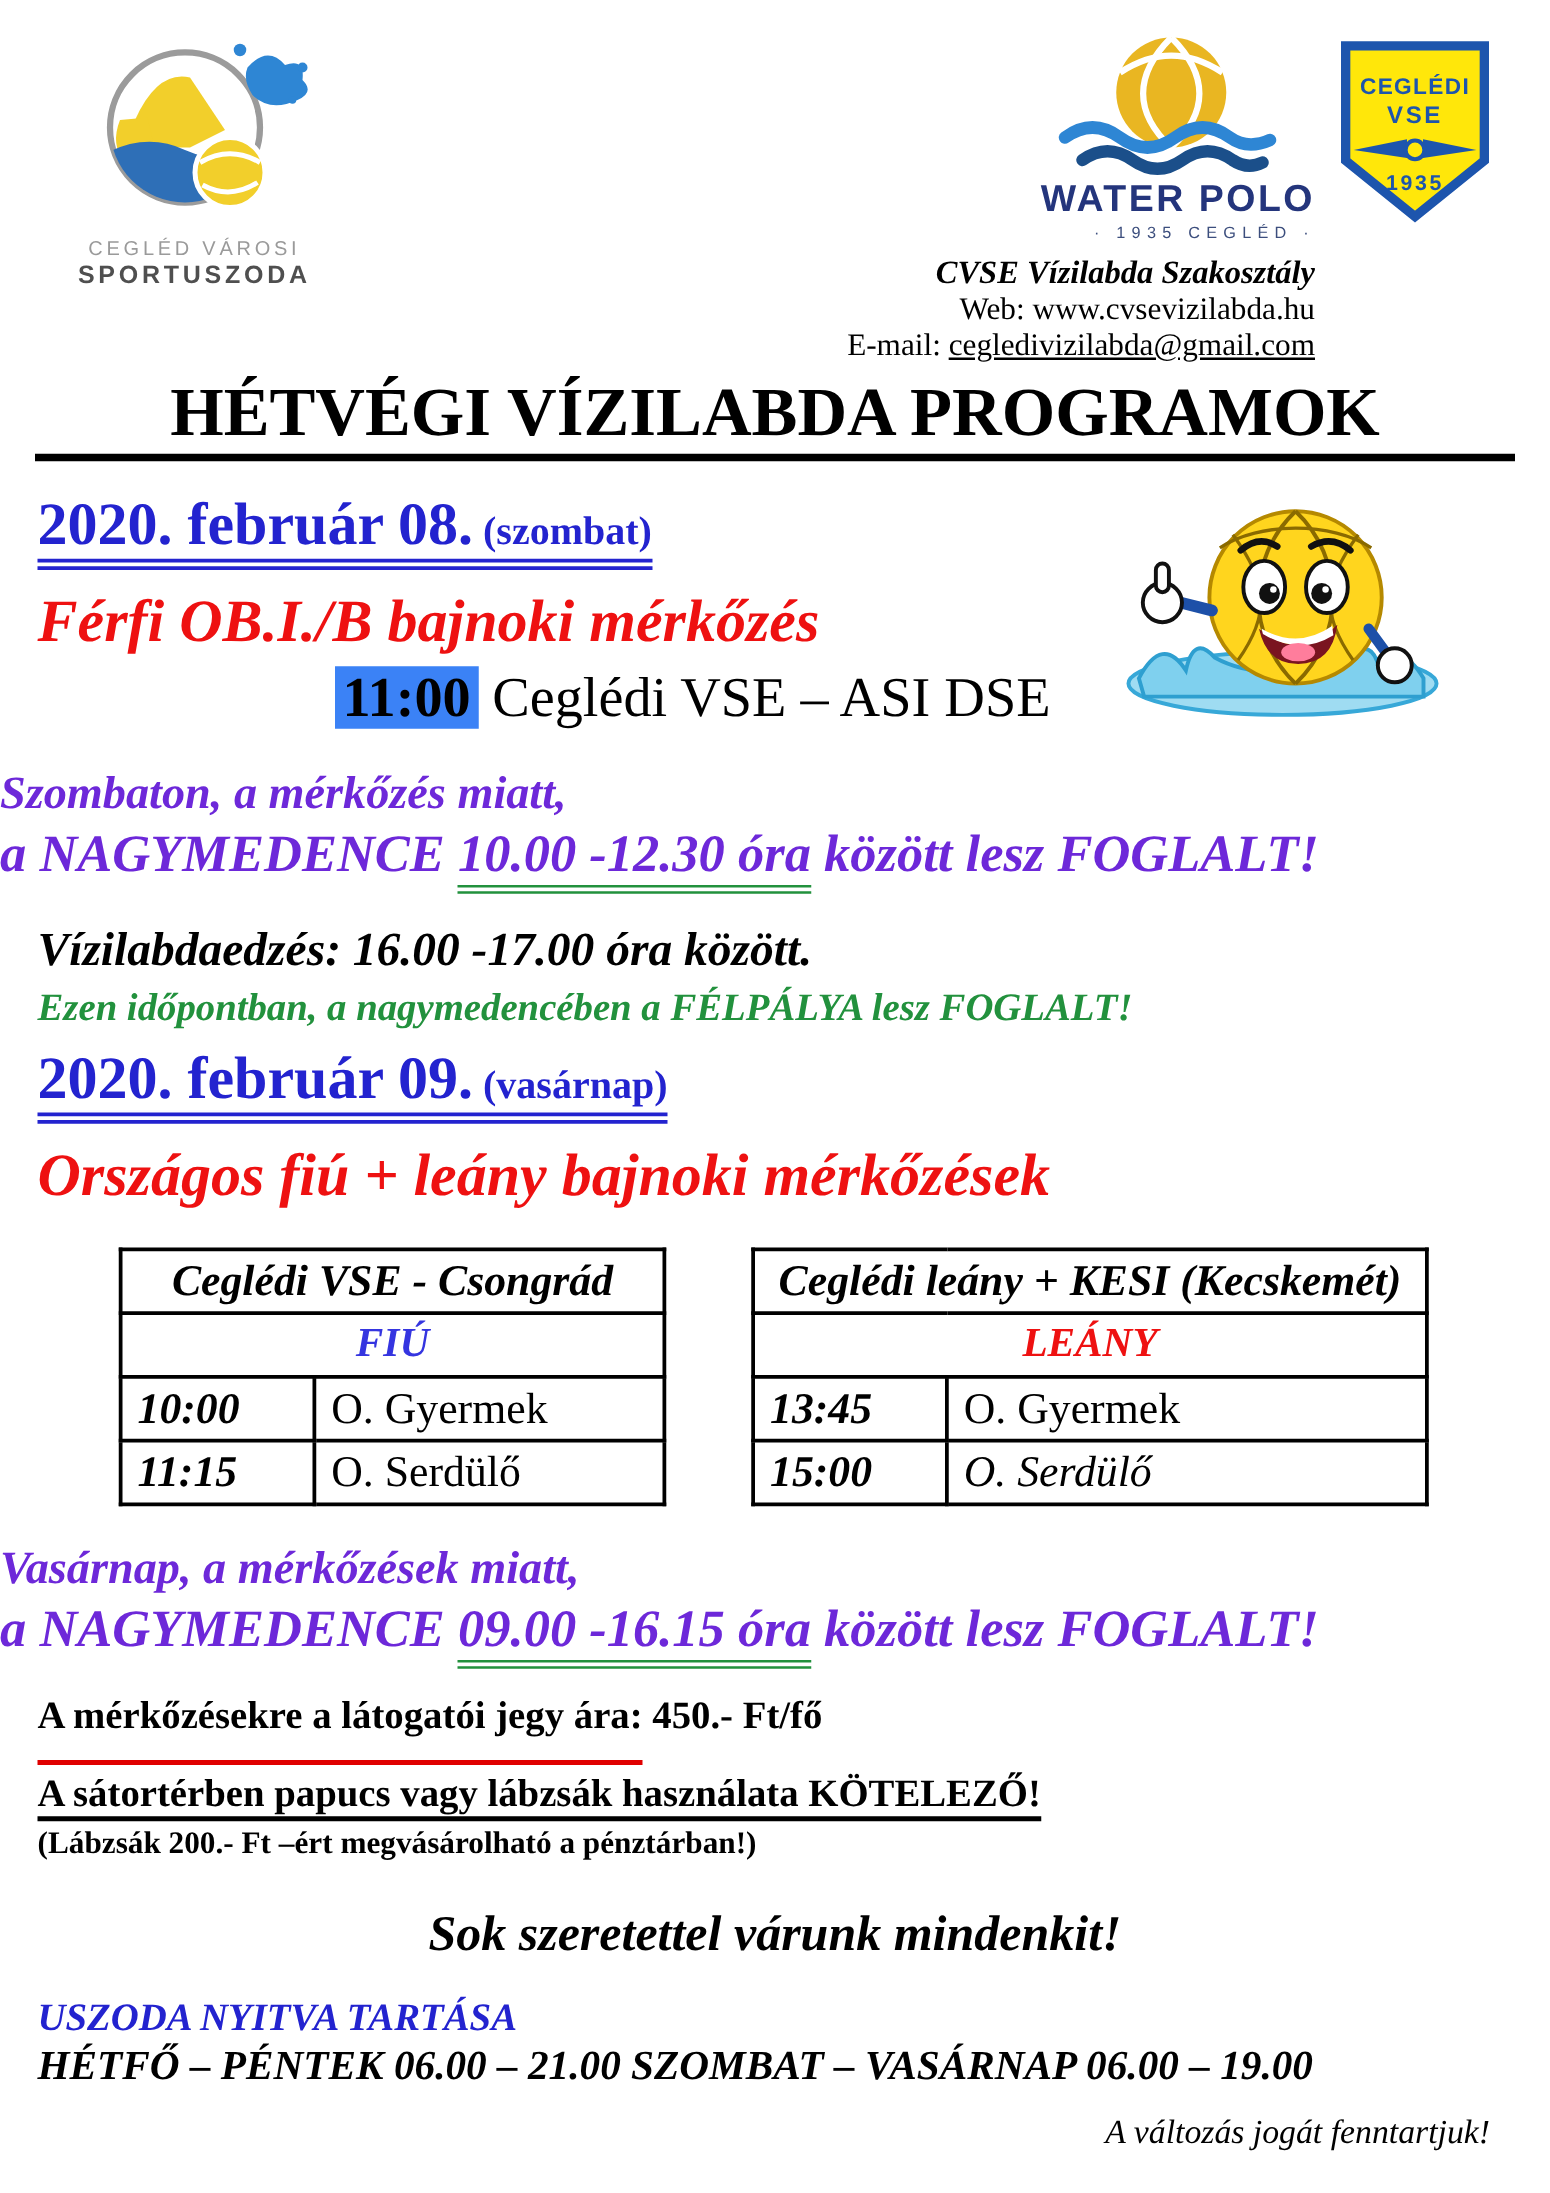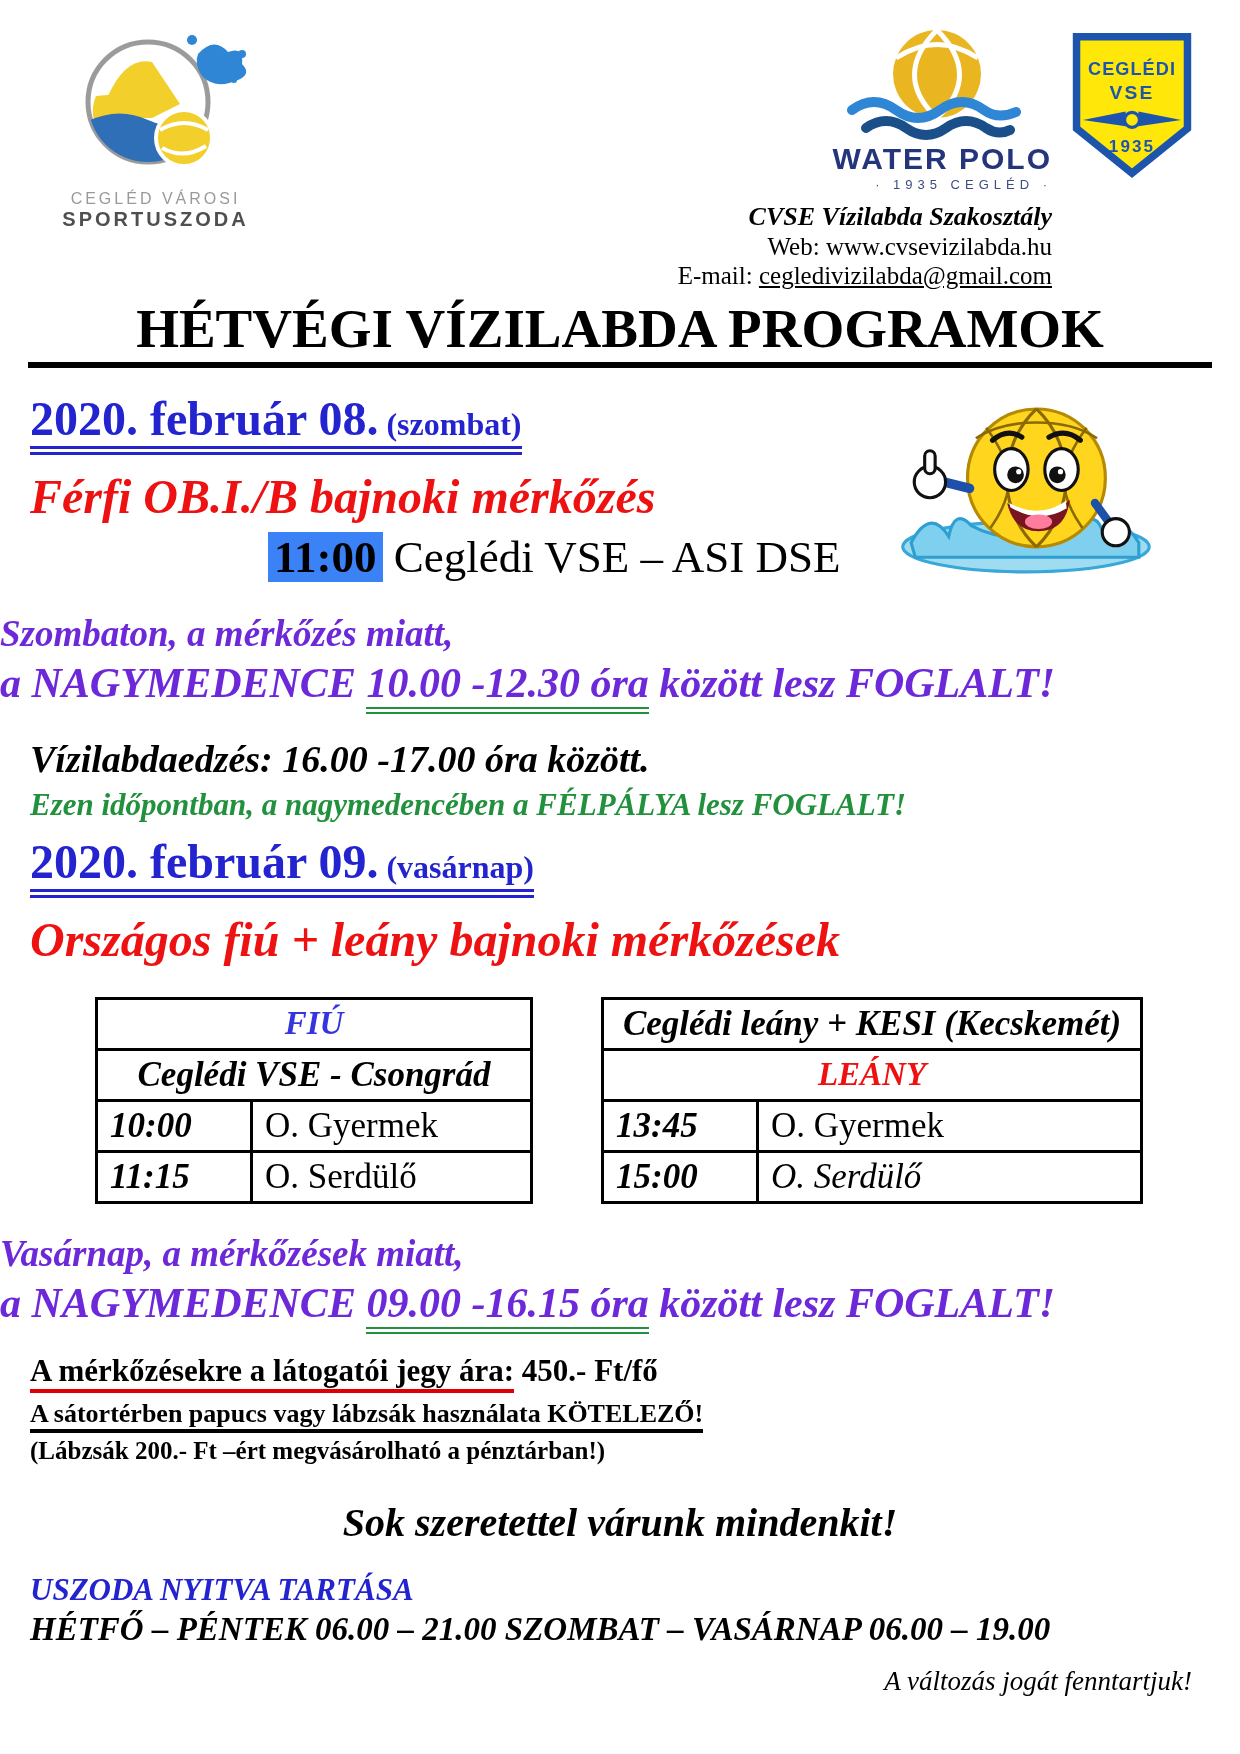--- a/index.html
+++ b/index.html
@@ -54,22 +54,22 @@
   .t-sub{text-align:center;font-weight:bold;font-style:italic;}
   .t-time{font-weight:bold;font-style:italic;width:128px;}
   .t-cat{min-width:250px;}
   .boys{width:438px;}
   .girls{width:542px;}
   .ital{font-style:italic;}
 
   
   .info{margin:26px 0 0 30px;font-weight:bold;}
   .ticket{font-size:31px;}
-  .ticket-label{border-bottom:4px solid #e00000;padding-bottom:1px;}
-  .slip{font-size:26px;margin-top:10px;}
+  .ticket-label{border-bottom:4px solid #e00000;padding-bottom:19px;}
+  .slip{font-size:31px;margin-top:27px;}
   .slip-ul{border-bottom:4px solid #000;padding-bottom:1px;}
   .footbag{font-size:25px;margin-top:8px;}
 
   .closing{text-align:center;font-size:40px;font-weight:bold;font-style:italic;margin-top:34px;}
 
   .hours{margin:26px 0 0 30px;}
   .hours-title{color:#2323cf;font-weight:bold;font-style:italic;font-size:31px;}
   .hours-line{font-weight:bold;font-style:italic;font-size:33px;margin-top:3px;}
 
   .footer-note{text-align:right;margin:18px 48px 0 0;font-style:italic;font-size:27px;}
@@ -187,24 +187,24 @@
   <div>
     <div class="dateline" style="margin-top:14px;">
       <span class="date-big">2020. február 09.</span><span class="date-small"> (vasárnap)</span>
     </div>
     <div class="red-heading">Országos fiú + leány bajnoki mérkőzések</div>
 
     <div class="tables-row">
       <table class="sched boys">
         <tbody>
           <tr>
+              <td colspan="2" class="t-sub">Ceglédi VSE - Csongrád</td>
+            </tr>
+          <tr>
               <td colspan="2" class="t-title">FIÚ</td>
-            </tr>
-          <tr>
-              <td colspan="2" class="t-sub">Ceglédi VSE - Csongrád</td>
             </tr>
           <tr>
             <td class="t-time">10:00</td>
             <td class="t-cat">O. Gyermek</td>
             </tr>
           <tr>
             <td class="t-time">11:15</td>
             <td class="t-cat">O. Serdülő</td>
             </tr>
         </tbody>

